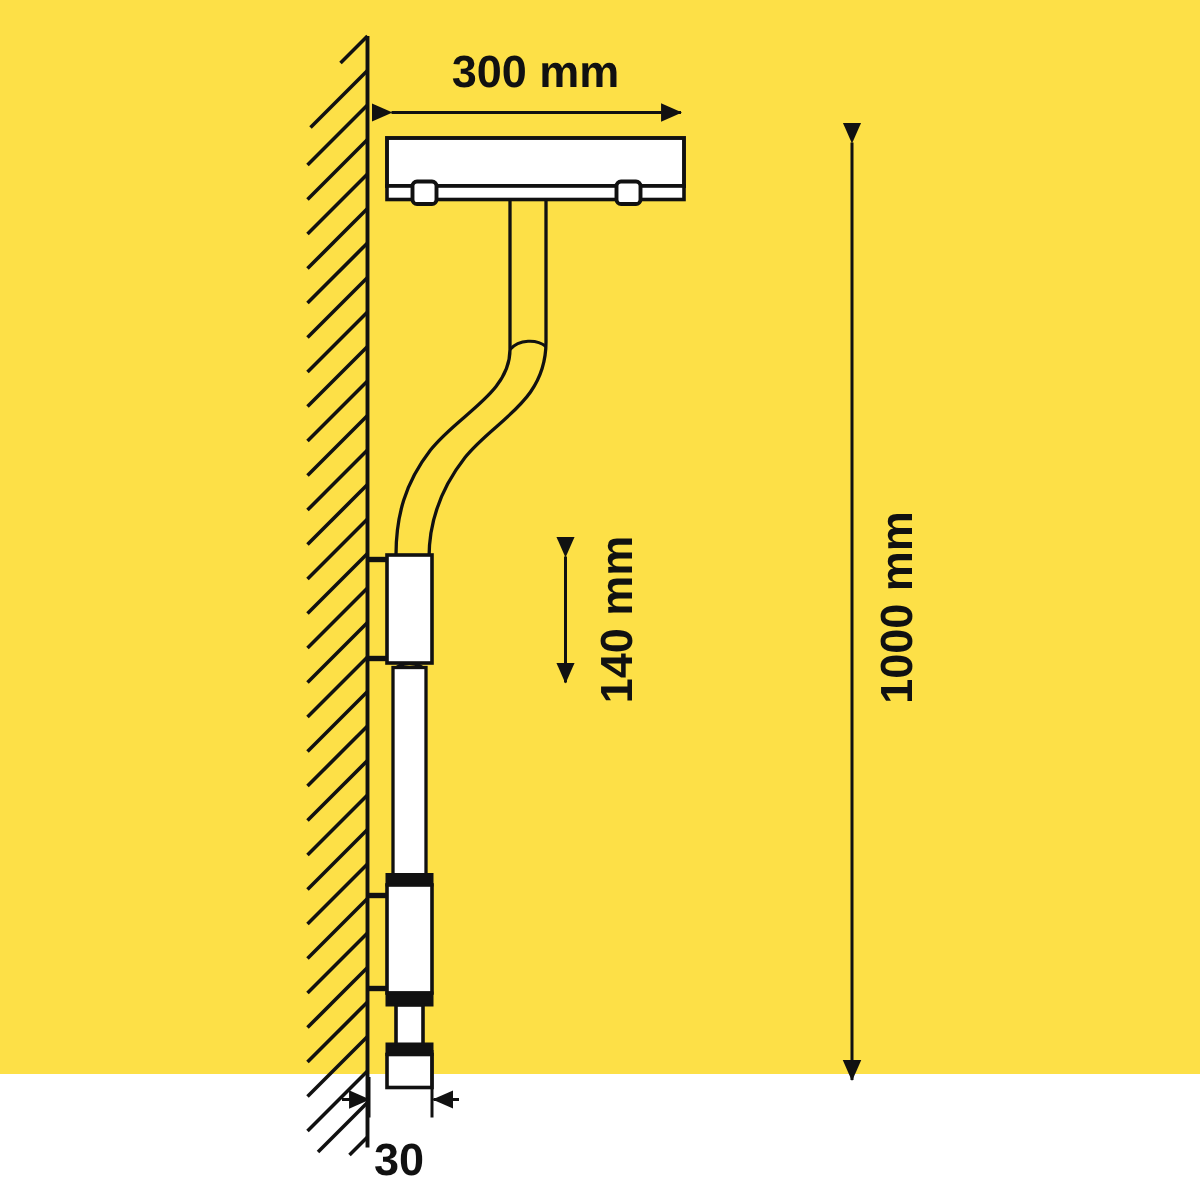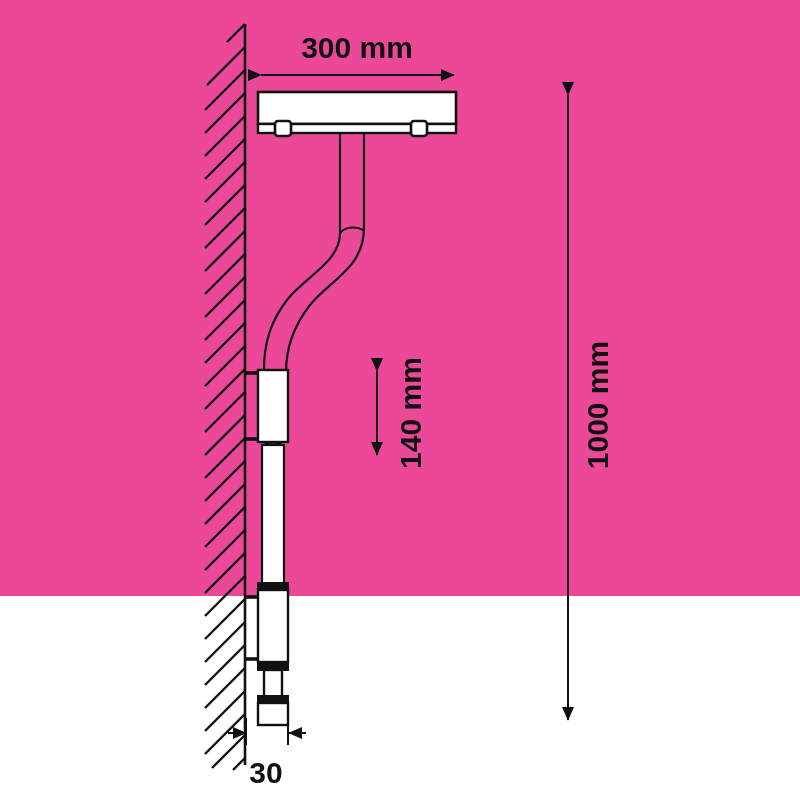--- a/index.html
+++ b/index.html
@@ -9,22 +9,22 @@
   }
   body {
     width: 800px;
     height: 800px;
     font-family: "Liberation Sans", sans-serif;
     overflow: hidden;
   }
   #drawing-root {
     position: relative;
     width: 800px;
-    height: 596px;
-    background: #ec4899;
+    height: 716px;
+    background: #fde047;
   }
   svg.tech-drawing {
     position: absolute;
     top: 0;
     left: 0;
     width: 800px;
     height: 800px;
     display: block;
   }
   .dim-label {

